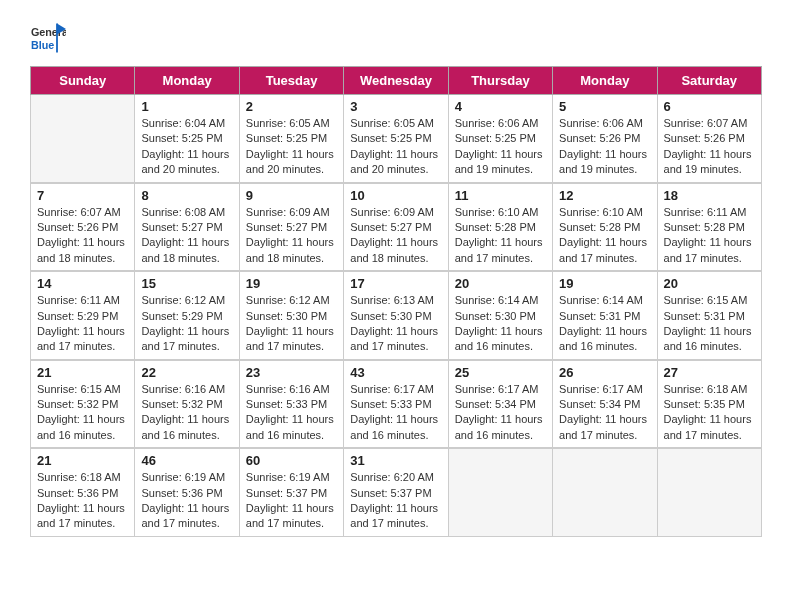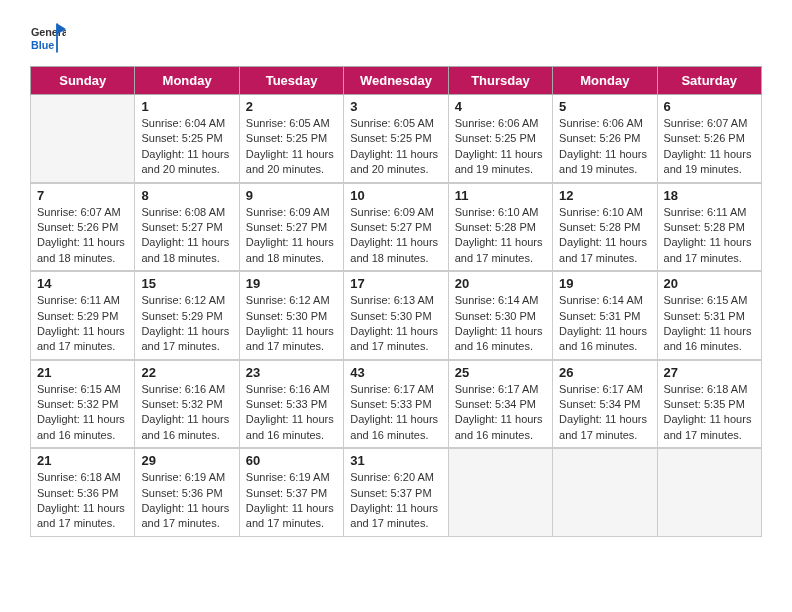--- a/index.html
+++ b/index.html
@@ -226,21 +226,21 @@
           <span class="day-num">27</span>
           <div class="day-info">Sunrise: 6:18 AM<br>Sunset: 5:35 PM<br>Daylight: 11 hours<br>and 17 minutes.</div>
         </td>
       </tr>
       <tr>
         <td>
           <span class="day-num">21</span>
           <div class="day-info">Sunrise: 6:18 AM<br>Sunset: 5:36 PM<br>Daylight: 11 hours<br>and 17 minutes.</div>
         </td>
         <td>
-          <span class="day-num">29</span>
+          <span class="day-num">46</span>
           <div class="day-info">Sunrise: 6:19 AM<br>Sunset: 5:36 PM<br>Daylight: 11 hours<br>and 17 minutes.</div>
         </td>
         <td>
           <span class="day-num">60</span>
           <div class="day-info">Sunrise: 6:19 AM<br>Sunset: 5:37 PM<br>Daylight: 11 hours<br>and 17 minutes.</div>
         </td>
         <td>
           <span class="day-num">31</span>
           <div class="day-info">Sunrise: 6:20 AM<br>Sunset: 5:37 PM<br>Daylight: 11 hours<br>and 17 minutes.</div>
         </td>

